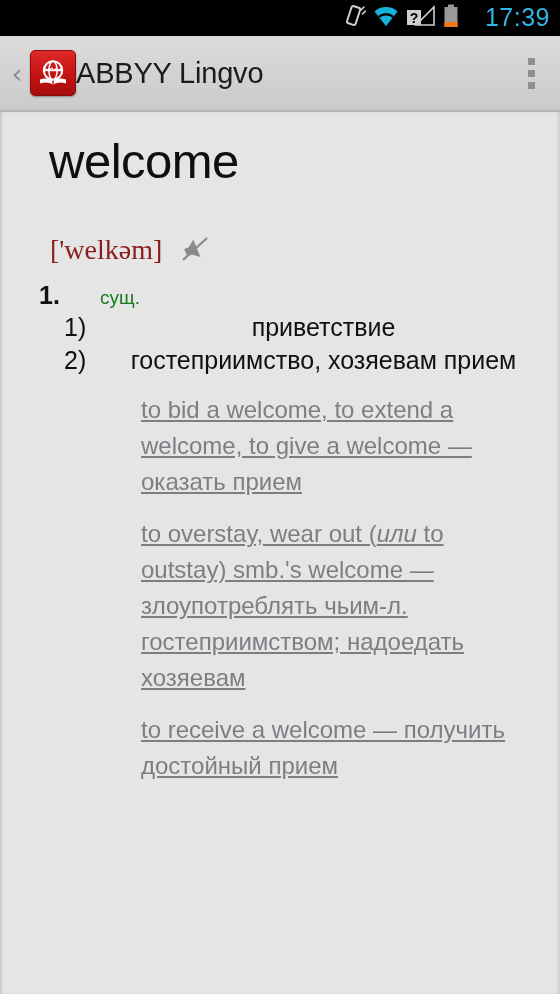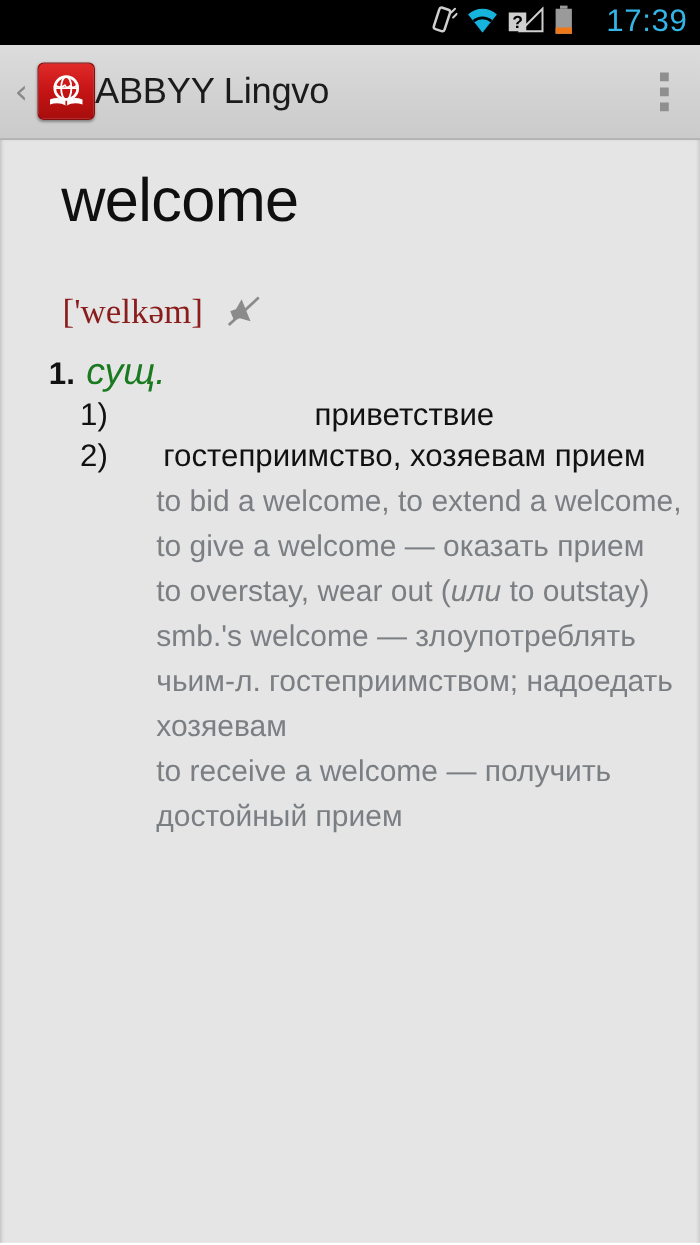--- a/index.html
+++ b/index.html
@@ -146,23 +146,23 @@
     align-items: baseline;
     margin-left: 9px;
   }
   .pos-num {
     font-size: 25px;
     font-weight: bold;
     color: #111;
     width: 30px;
   }
   .pos-label {
-    font-size: 30px;
-    font-style: italic;
+    font-size: 19px;
     color: #1a7a1f;
+    margin-left: 31px;
   }
 
   .sense {
     display: flex;
     align-items: baseline;
     margin: 2px 0 0 34px;
   }
   .sense-num {
     font-size: 25px;
     color: #111;
@@ -176,21 +176,21 @@
     flex: 1 1 auto;
     text-align: center;
   }
 
   .examples {
     margin: 3px 0 0 95px;
     color: #7b7f83;
     font-size: 24px;
     line-height: 1.5;
   }
-  .example { margin: 0; }
+  .example { margin: 16px; text-decoration: underline; }
   .example em { font-style: italic; }
 </style>
 </head>
 <body>
 
 <div class="statusbar">
   <div class="status-icons">
 
     <span class="sicon">
       <svg width="22" height="24" viewBox="0 0 22 24">

